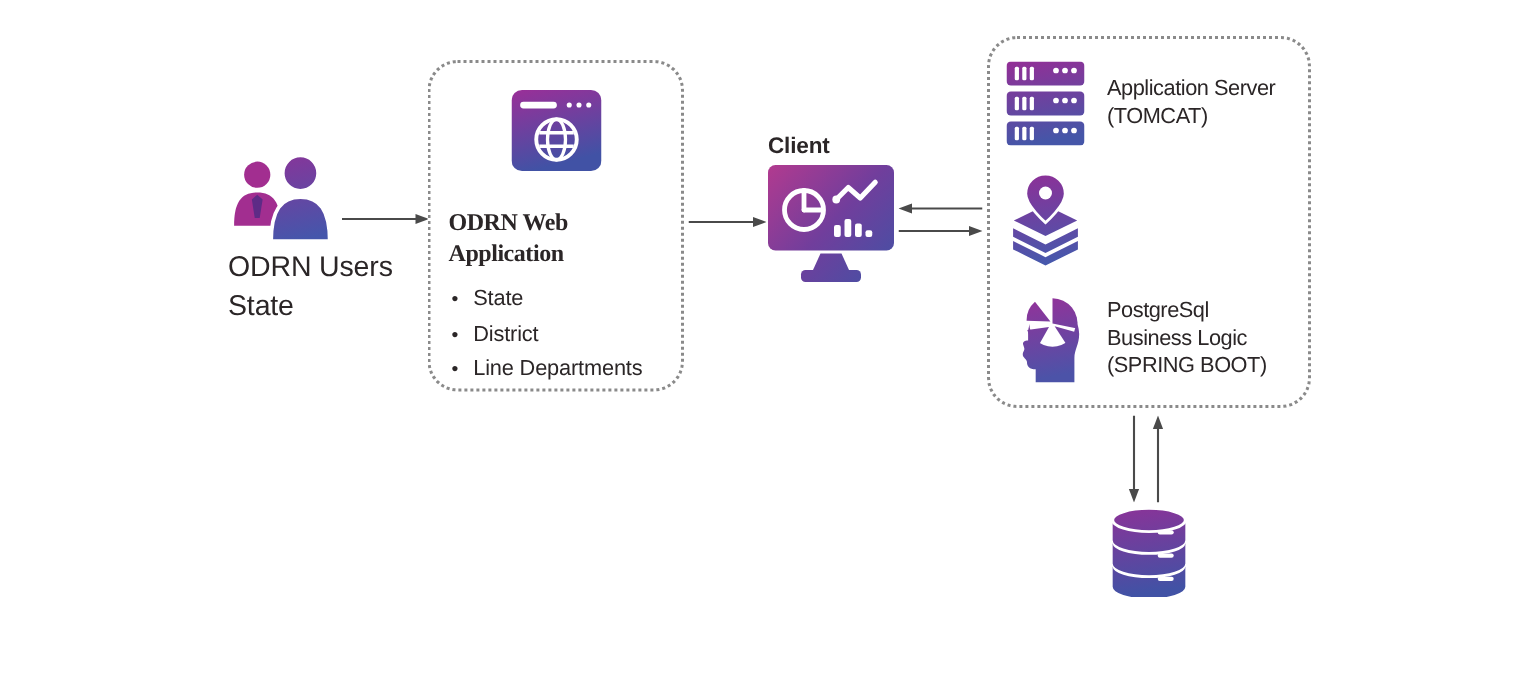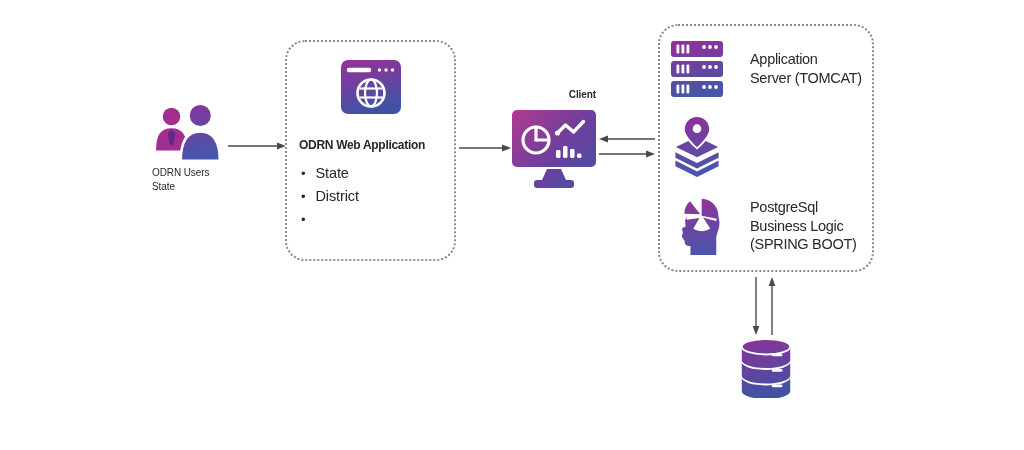--- a/index.html
+++ b/index.html
@@ -2,48 +2,48 @@
 <html><head>
 <meta charset="utf-8">
 <style>
   html,body{margin:0;padding:0;background:#fff;}
   .canvas{
     position:relative;width:1024px;height:450px;background:#ffffff;
     font-family:"Liberation Sans",sans-serif;color:#2B2627;overflow:hidden;
     letter-spacing:-0.1px;
   }
   .abs{position:absolute;}
-  .label{font-size:10px;font-weight:500;line-height:1.38;}
+  .label{font-size:19px;font-weight:500;line-height:1.38;}
   .dashed-box{
     position:absolute;border:2px dotted #8A8A8A;border-radius:20px;
     box-sizing:border-box;background:#fff;
   }
   
   .users-icon{left:154px;top:103px;}
   .users-label{left:152px;top:166px;}
   
   .arrow1{left:228px;top:141px;}
   .arrow2{left:459px;top:143px;}
   .arrow3{left:599px;top:134px;}
   .arrow4{left:599px;top:149px;}
   .varrow-down{left:751px;top:277px;}
   .varrow-up{left:767px;top:277px;}
   
   .webapp-box{left:285px;top:40px;width:171px;height:221px;padding:18px 12px 0;}
   .browser-wrap{display:flex;justify-content:center;}
-  .box-title{font-size:12px;font-weight:700;line-height:1.32;margin-top:24px;letter-spacing:-0.3px;}
+  .box-title{font-size:16px;font-weight:700;line-height:1.32;margin-top:24px;letter-spacing:-0.3px;font-family:Liberation Serif, serif;}
   .bullets{list-style:none;margin:10px 0 0;padding:0 0 0 2px;font-size:14.5px;font-weight:500;}
   .bullets li{display:flex;gap:10px;margin-top:4.5px;align-items:baseline;line-height:1.32;}
   .bullet-dot{font-size:13px;}
   
-  .client-label{left:512px;top:89px;width:84px;text-align:right;font-weight:700;font-size:10px;}
+  .client-label{left:512px;top:89px;width:84px;text-align:left;font-weight:700;font-size:15px;}
   .monitor-icon{left:512px;top:110px;}
   
   .services-box{left:658px;top:24px;width:216px;height:248px;padding:15px 10px;display:flex;flex-direction:column;justify-content:space-between;}
-  .service-row{display:flex;align-items:center;gap:26px;}
+  .service-row{display:flex;align-items:center;gap:14px;}
   .svc-icon{flex:0 0 54px;display:flex;justify-content:center;}
   .svc-label{font-size:14.5px;font-weight:500;line-height:1.3;letter-spacing:-0.3px;}
   
   .db-icon{left:737px;top:336px;}
   .db-label{left:732px;top:399px;}
 </style>
 </head>
 <body>
 
 <div class="canvas">
@@ -99,20 +99,21 @@
       <li>
         <span class="bullet-dot">•</span>
         <span>State</span>
       </li>
       <li>
         <span class="bullet-dot">•</span>
         <span>District</span>
       </li>
       <li>
         <span class="bullet-dot">•</span>
+        <span>Line Departments</span>
       </li>
     </ul>
   </div>
 
   <svg class="abs arrow2" width="52" height="10" viewBox="0 0 52 10">
     <line x1="0" y1="5" x2="44" y2="5" stroke="#4A4A4A" stroke-width="1.4"></line>
     <polygon points="43,1.6 52,5 43,8.4" fill="#4A4A4A"></polygon>
   </svg>
 
   <div class="abs client-label">Client</div>

